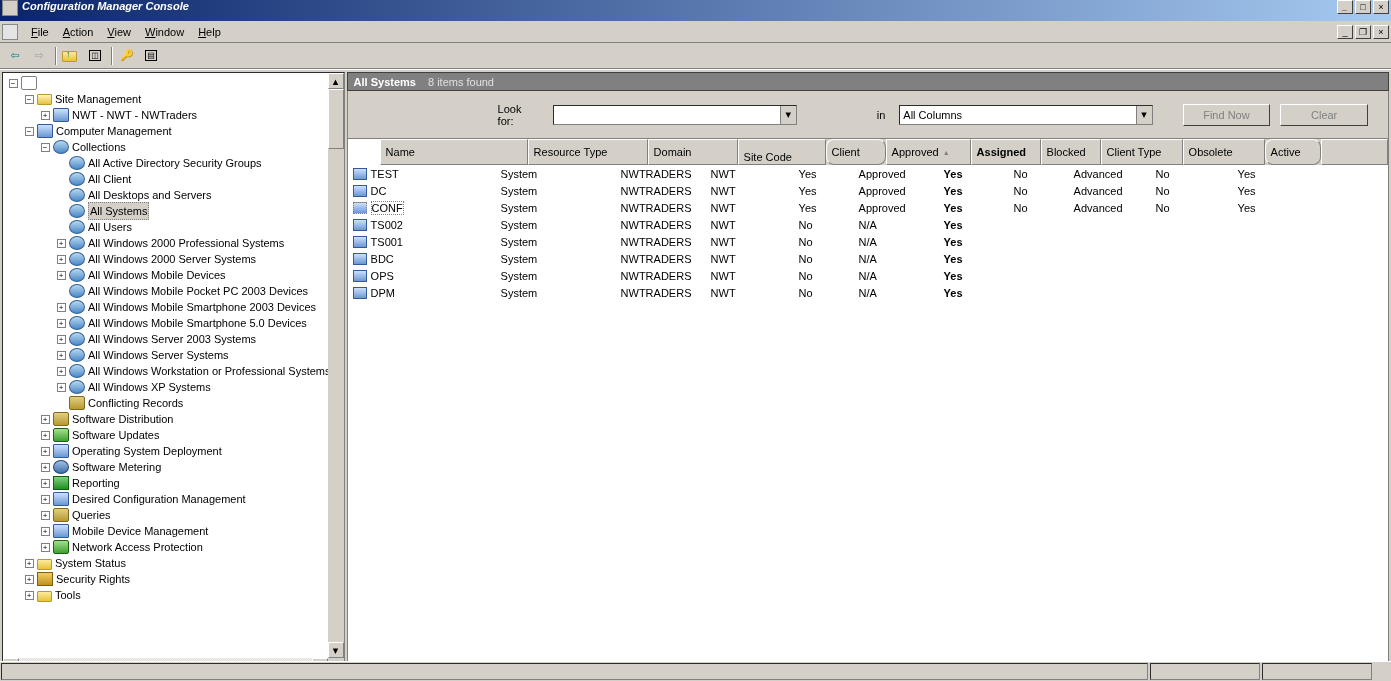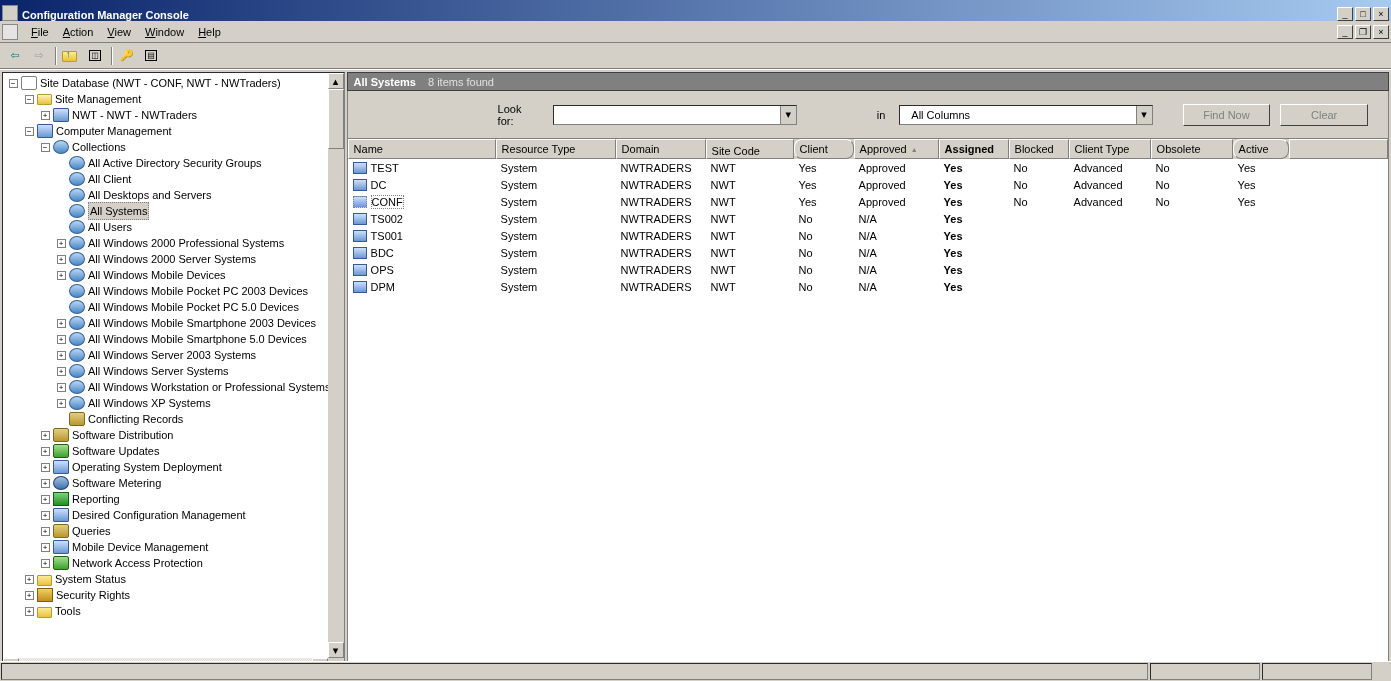--- a/index.html
+++ b/index.html
@@ -1,19 +1,19 @@
 <!DOCTYPE html>
 <html><head>
 <meta charset="utf-8">
 <style>
 * { box-sizing: border-box; margin: 0; padding: 0; font-family: Tahoma, sans-serif; font-size: 11px; color: #000; }
 body { background: #d4d0c8; width: 1391px; height: 681px; overflow: hidden; }
 
 
-.titlebar { height: 21px; background: linear-gradient(to right, #0a246a, #a6caf0); display: flex; align-items: flex-end; padding: 0 2px; color: #fff; }
+.titlebar { height: 21px; background: linear-gradient(to right, #0a246a, #a6caf0); display: flex; align-items: flex-start; padding: 0 2px; color: #fff; font-style: italic; }
 .titlebar-icon { width: 16px; height: 16px; background: #d4d0c8; margin-right: 4px; border: 1px solid #888; }
 .titlebar-text { color: #fff; font-weight: bold; flex: 1; }
 .titlebar-buttons { display: flex; }
 .titlebar-btn { width: 16px; height: 14px; background: #d4d0c8; border: 1px solid #fff; border-right-color: #404040; border-bottom-color: #404040; margin-left: 2px; display: flex; align-items: center; justify-content: center; font-family: Arial; font-size: 9px; }
 
 
 .menubar { height: 22px; background: #d4d0c8; display: flex; align-items: center; padding: 0 2px; border-bottom: 1px solid #808080; }
 .menubar-icon { width: 16px; height: 16px; background: #e4e4e4; margin-right: 6px; border: 1px solid #888;}
 .menubar-item { padding: 2px 7px; cursor: default; }
 .menubar-item:first-letter { text-decoration: underline; }
@@ -53,28 +53,28 @@
 
 
 .right-panel { flex: 1; margin: 2px 2px 2px 0; display: flex; flex-direction: column; }
 .content-header { height: 19px; background: #808080; color: #fff; display: flex; align-items: center; padding: 0 6px; border: 1px solid #404040;}
 .content-header .title { font-weight: bold; color: #fff; margin-right: 12px; }
 .content-header .count { color: #e0e0e0; }
 
 .search-bar { height: 48px; background: #d4d0c8; border: 1px solid #808080; border-top: none; display: flex; align-items: center; padding: 0 20px; gap: 10px; }
 .search-bar label { margin-right: 4px; }
 .search-input { width: 250px; height: 20px; border: 1px inset #808080; background: #fff; display:flex; }
-.search-input input { flex:1; border:none; outline:none; padding: 0 11px;}
+.search-input input { flex:1; border:none; outline:none; padding: 0 3px;}
 .dd-btn { width: 16px; background: #d4d0c8; border-left: 1px solid #808080; display:flex; align-items:center; justify-content:center;}
 .btn { width: 90px; height: 22px; background: #d4d0c8; border: 1px solid #fff; border-right-color:#404040; border-bottom-color:#404040; display:flex; align-items:center; justify-content:center; color: #808080;}
 .btn:first-letter { text-decoration: underline; }
 
 
 .grid { flex: 1; background: #fff; border: 1px solid #808080; border-top: none; overflow:hidden; }
-.grid-header { display: flex; height: 20px; background: #d4d0c8; }
+.grid-header { display: flex; height: 26px; background: #d4d0c8; margin-left: 32px; }
 .gh { border: 1px solid #fff; border-right-color: #808080; border-bottom-color: #808080; padding: 1px 5px; display:flex; align-items:center; }
 .gh .sort { margin-left: 4px; font-size: 7px; color: #808080;}
 .grid-body { }
 .grid-row { display: flex; height: 17px; align-items: center; }
 .gc { padding: 0 5px; display:flex; align-items:center; overflow:hidden; white-space:nowrap;}
 .row-icon { width: 14px; height: 12px; background: linear-gradient(#cce0ff,#6b98d0); border:1px solid #355a9a; margin-right: 4px;}
 .grid-row.sel .gc:first-child span { border: 1px dotted #808080; }
 
 
 .statusbar { position:absolute; bottom:0; left:0; right:0; height:20px; background:#d4d0c8; border-top:1px solid #fff; display:flex; }
@@ -137,21 +137,20 @@
 </div>
 
 <div class="main">
   <div class="tree-panel">
     <div class="tree">
       <div class="tree-row">
           <span class="tw">
             <span class="exp">−</span>
           </span>
           <span class="node-icon db-icon"></span>
-          <span>Site Database  (NWT - CONF, NWT - NWTraders)</span>
         </div>
       <div class="tree-row">
           <span class="tw"></span>
           <span class="tw">
             <span class="exp">−</span>
           </span>
           <span class="node-icon folder-open"></span>
           <span>Site Management</span>
         </div>
       <div class="tree-row">
@@ -251,28 +250,20 @@
             <span class="node-icon people-icon"></span>
             <span>All Windows Mobile Devices</span>
           </div>
           <div class="tree-row">
             <span class="tw"></span>
             <span class="tw"></span>
             <span class="tw"></span>
             <span class="tw"></span>
             <span class="node-icon people-icon"></span>
             <span>All Windows Mobile Pocket PC 2003 Devices</span>
-          </div>
-          <div class="tree-row">
-            <span class="tw"></span>
-            <span class="tw"></span>
-            <span class="tw"></span>
-            <span class="tw"></span>
-            <span class="node-icon people-icon"></span>
-            <span>All Windows Mobile Pocket PC 5.0 Devices</span>
           </div>
           <div class="tree-row">
             <span class="tw"></span>
             <span class="tw"></span>
             <span class="tw"></span>
             <span class="tw">
               <span class="exp">+</span>
             </span>
             <span class="node-icon people-icon"></span>
             <span>All Windows Mobile Smartphone 2003 Devices</span>

